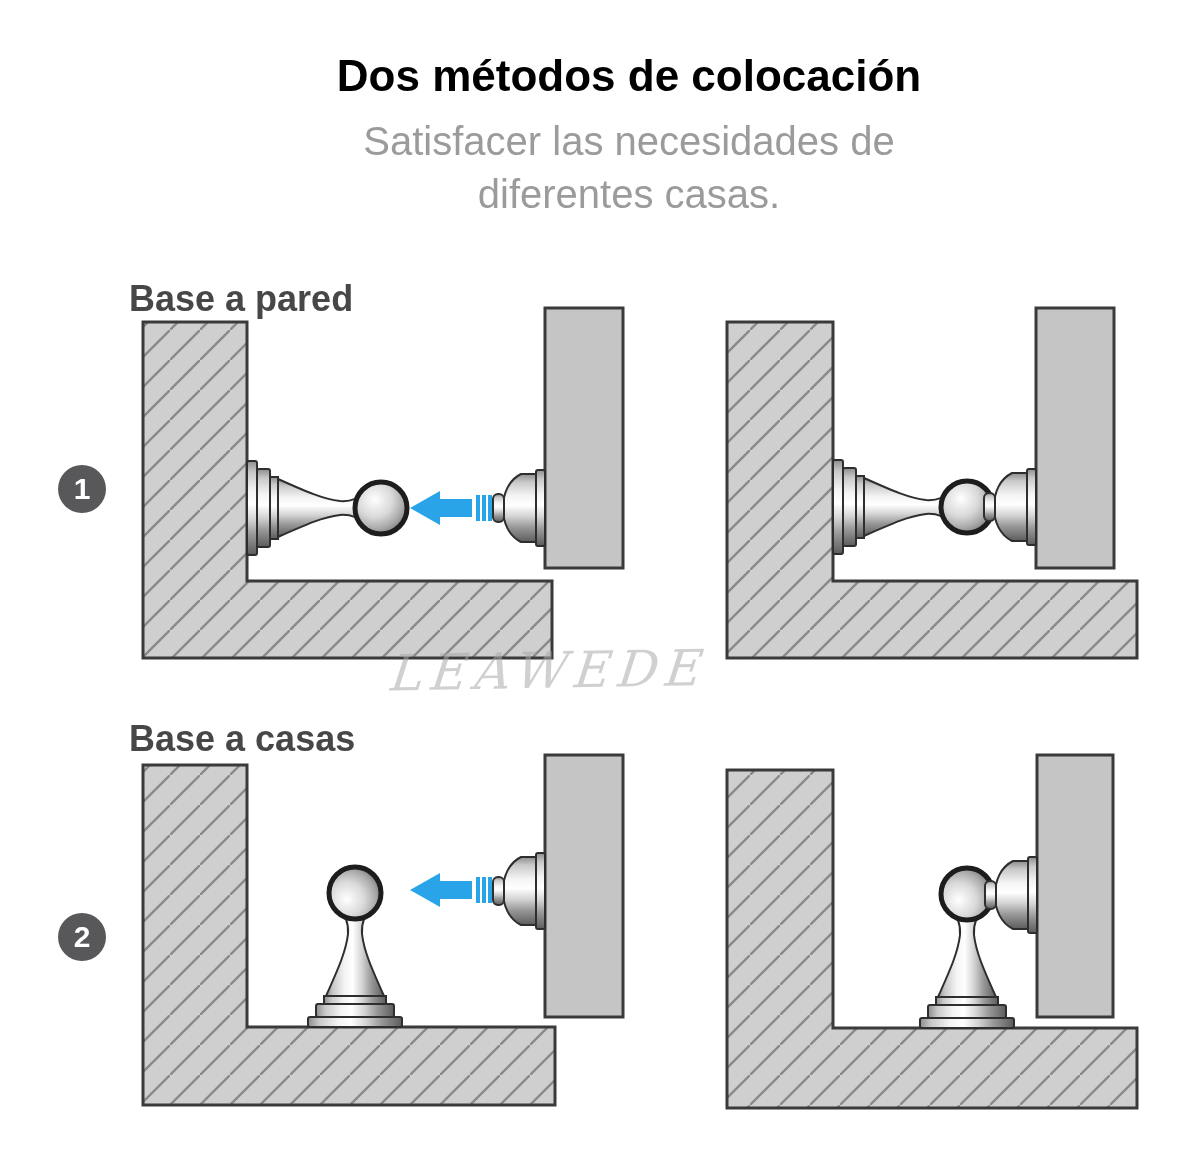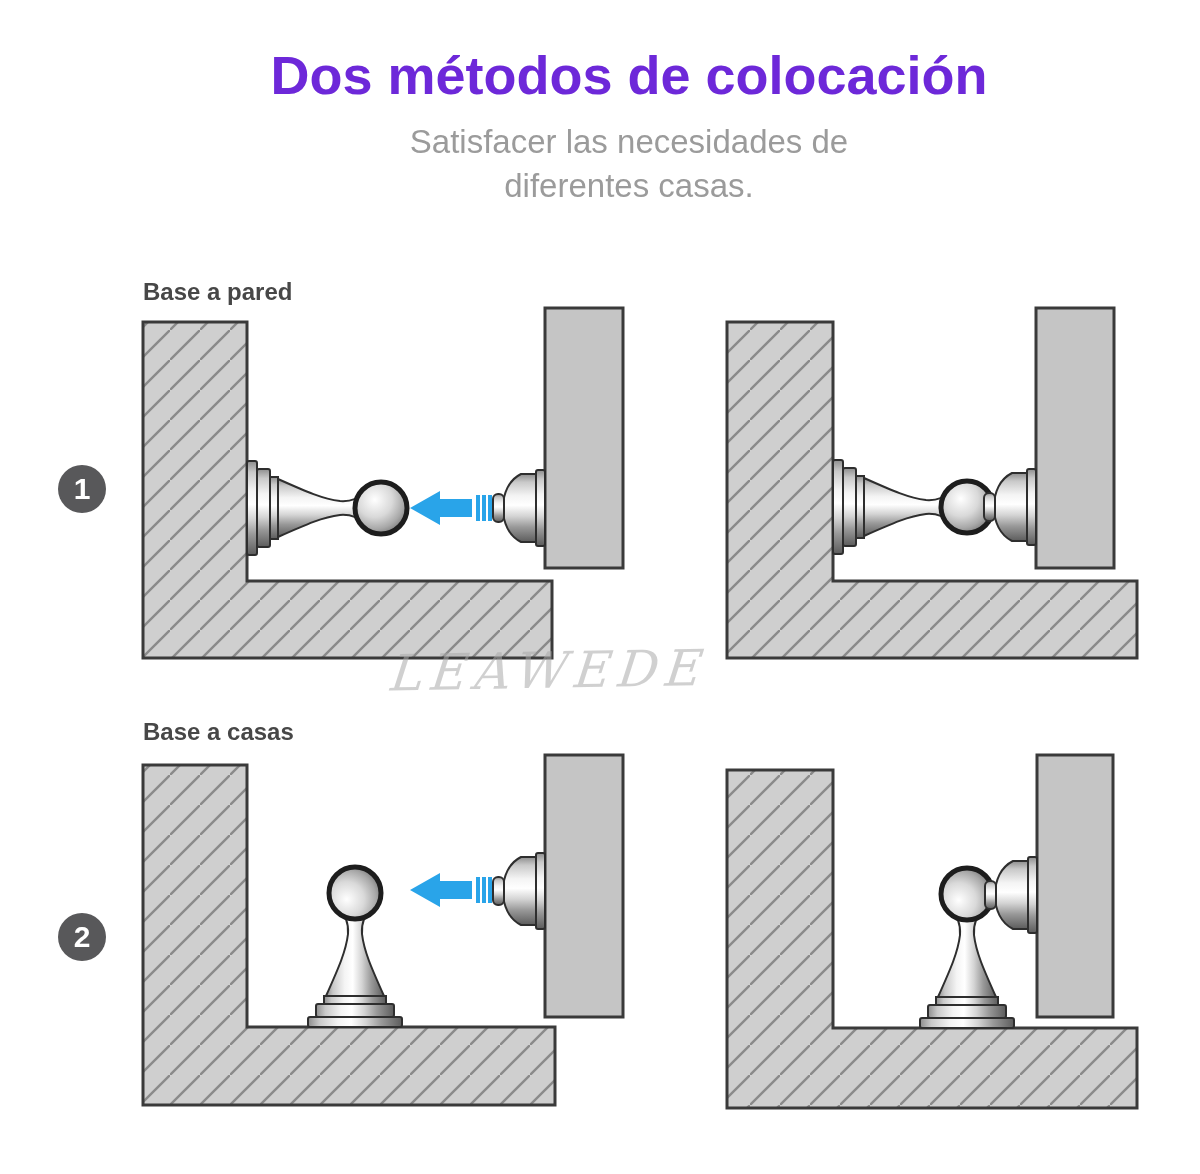--- a/index.html
+++ b/index.html
@@ -2,28 +2,28 @@
 <html style="--accent_blue: #29A4E9; --badge_gray: #58585A;"><head>
 <meta charset="utf-8">
 <style>
   html,body{margin:0;padding:0;background:#fff;}
   .canvas{
     position:relative;width:1200px;height:1174px;background:#fff;
     font-family:"Liberation Sans",sans-serif;overflow:hidden;margin:0 auto;
   }
   .hdr{position:absolute;top:44px;left:0;right:0;text-align:center;padding-left:58px;}
   .hdr h1{
-    margin:0;font-size:54px;font-weight:700;color:#6d28d9;letter-spacing:0px;
+    margin:7px;font-size:44px;font-weight:700;color:#000000;letter-spacing:0px;
   }
   .sub{
-    margin:14px 0 0 0;font-size:33px;color:#9b9b9b;line-height:1.32;
+    margin:14px 0 0 0;font-size:40px;color:#9b9b9b;line-height:1.32;
     white-space:pre-line;font-weight:400;
   }
   .sec-label{
-    position:absolute;left:143px;font-size:24px;font-weight:700;color:#474747;
+    position:absolute;left:129px;font-size:36px;font-weight:700;color:#474747;
   }
   .badge{
     position:absolute;left:58px;width:48px;height:48px;border-radius:50%;
     background:var(--badge_gray,#58585a);color:#fff;display:flex;align-items:center;
     justify-content:center;font-size:30px;font-weight:700;
   }
   .panel{position:absolute;width:500px;height:380px;}
   .panel svg{display:block;}
   .lshape{fill:url(#hatch);stroke:#3a3a3a;stroke-width:3;}
   .door{fill:#c5c5c5;stroke:#3a3a3a;stroke-width:3;}

